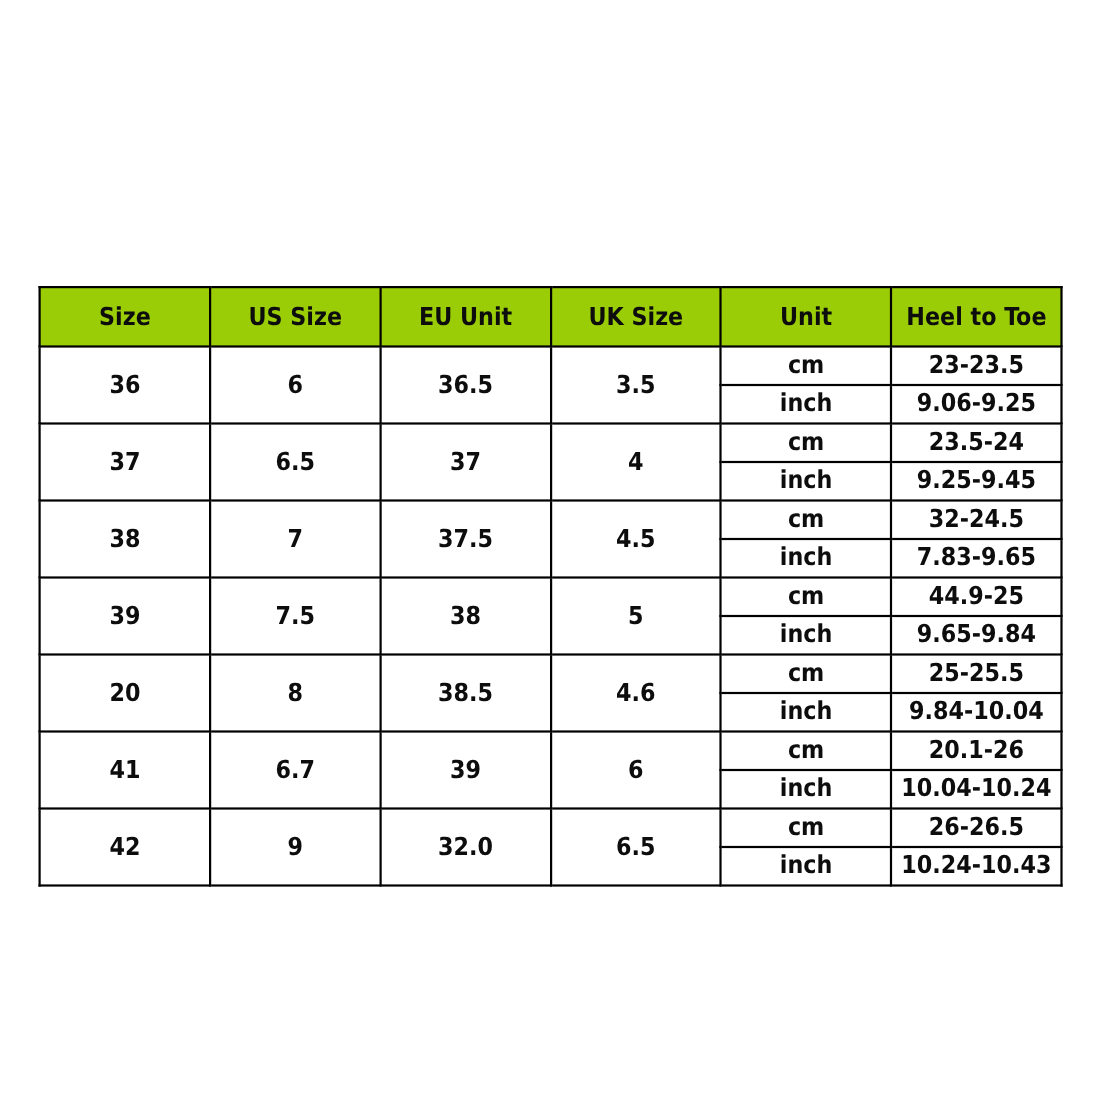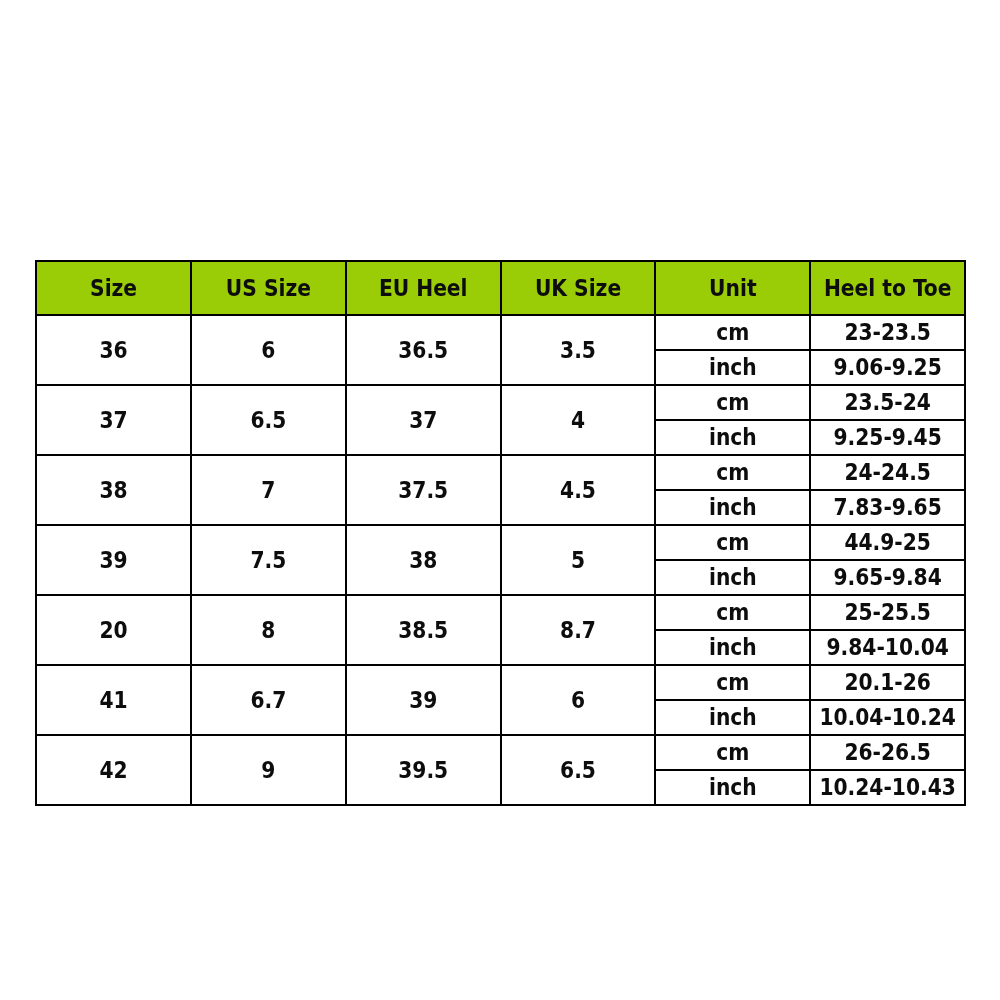--- a/index.html
+++ b/index.html
@@ -55,21 +55,21 @@
       <col>
       <col>
       <col>
       <col>
       <col>
     </colgroup>
     <thead>
       <tr>
         <th>Size</th>
         <th>US Size</th>
-        <th>EU Heel</th>
+        <th>EU Unit</th>
         <th>UK Size</th>
         <th>Unit</th>
         <th>Heel to Toe</th>
       </tr>
     </thead>
     <tbody>
       <tr>
         <td class="main-cell" rowspan="2">36</td>
         <td class="main-cell" rowspan="2">6</td>
         <td class="main-cell" rowspan="2">36.5</td>
@@ -92,21 +92,21 @@
       <tr>
         <td class="sub-cell unit-cell">inch</td>
         <td class="sub-cell">9.25-9.45</td>
       </tr>
       <tr>
         <td class="main-cell" rowspan="2">38</td>
         <td class="main-cell" rowspan="2">7</td>
         <td class="main-cell" rowspan="2">37.5</td>
         <td class="main-cell" rowspan="2">4.5</td>
         <td class="sub-cell unit-cell">cm</td>
-        <td class="sub-cell">24-24.5</td>
+        <td class="sub-cell">32-24.5</td>
       </tr>
       <tr>
         <td class="sub-cell unit-cell">inch</td>
         <td class="sub-cell">7.83-9.65</td>
       </tr>
       <tr>
         <td class="main-cell" rowspan="2">39</td>
         <td class="main-cell" rowspan="2">7.5</td>
         <td class="main-cell" rowspan="2">38</td>
         <td class="main-cell" rowspan="2">5</td>
@@ -114,21 +114,21 @@
         <td class="sub-cell">44.9-25</td>
       </tr>
       <tr>
         <td class="sub-cell unit-cell">inch</td>
         <td class="sub-cell">9.65-9.84</td>
       </tr>
       <tr>
         <td class="main-cell" rowspan="2">20</td>
         <td class="main-cell" rowspan="2">8</td>
         <td class="main-cell" rowspan="2">38.5</td>
-        <td class="main-cell" rowspan="2">8.7</td>
+        <td class="main-cell" rowspan="2">4.6</td>
         <td class="sub-cell unit-cell">cm</td>
         <td class="sub-cell">25-25.5</td>
       </tr>
       <tr>
         <td class="sub-cell unit-cell">inch</td>
         <td class="sub-cell">9.84-10.04</td>
       </tr>
       <tr>
         <td class="main-cell" rowspan="2">41</td>
         <td class="main-cell" rowspan="2">6.7</td>
@@ -137,21 +137,21 @@
         <td class="sub-cell unit-cell">cm</td>
         <td class="sub-cell">20.1-26</td>
       </tr>
       <tr>
         <td class="sub-cell unit-cell">inch</td>
         <td class="sub-cell">10.04-10.24</td>
       </tr>
       <tr>
         <td class="main-cell" rowspan="2">42</td>
         <td class="main-cell" rowspan="2">9</td>
-        <td class="main-cell" rowspan="2">39.5</td>
+        <td class="main-cell" rowspan="2">32.0</td>
         <td class="main-cell" rowspan="2">6.5</td>
         <td class="sub-cell unit-cell">cm</td>
         <td class="sub-cell">26-26.5</td>
       </tr>
       <tr>
         <td class="sub-cell unit-cell">inch</td>
         <td class="sub-cell">10.24-10.43</td>
       </tr>    
       </tbody>
   </table>

